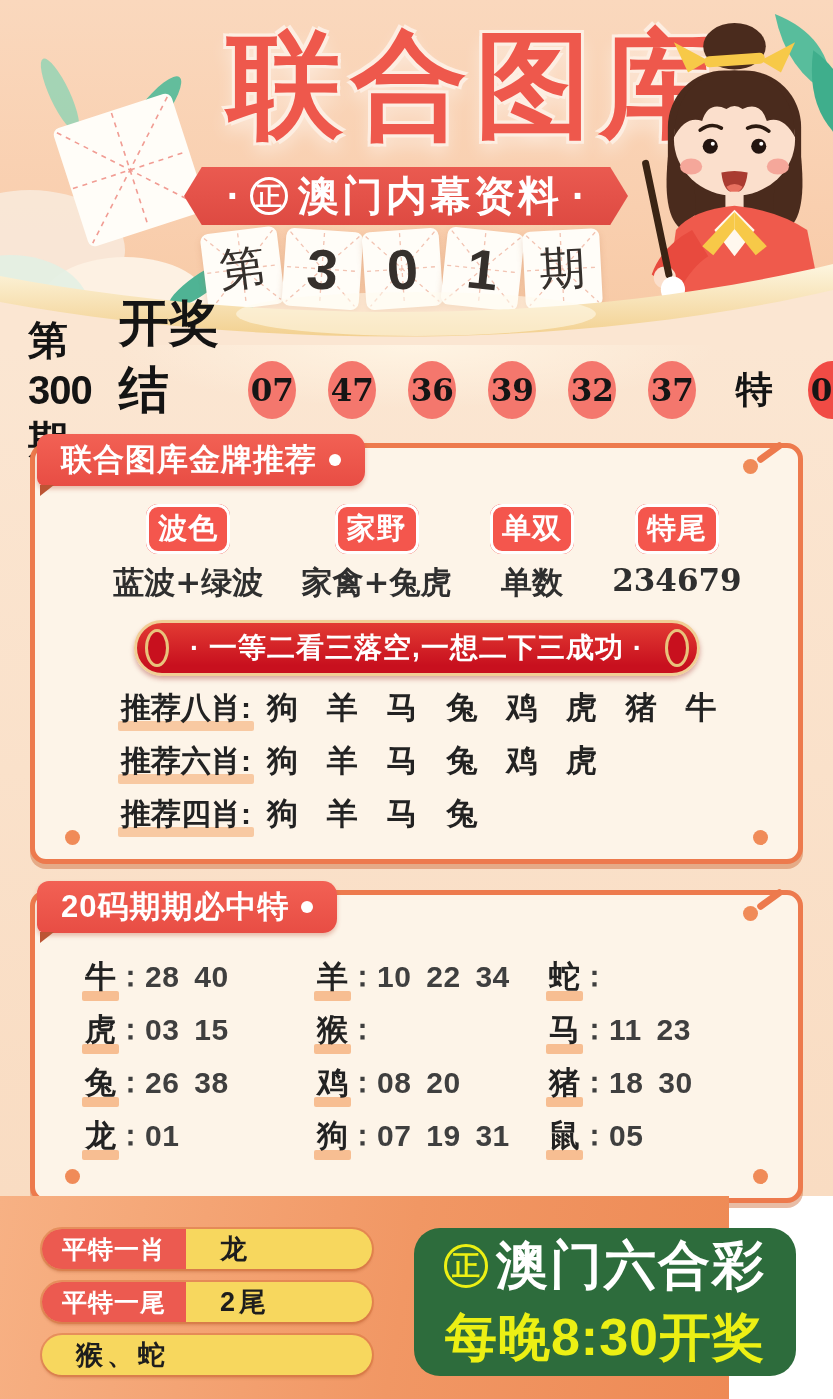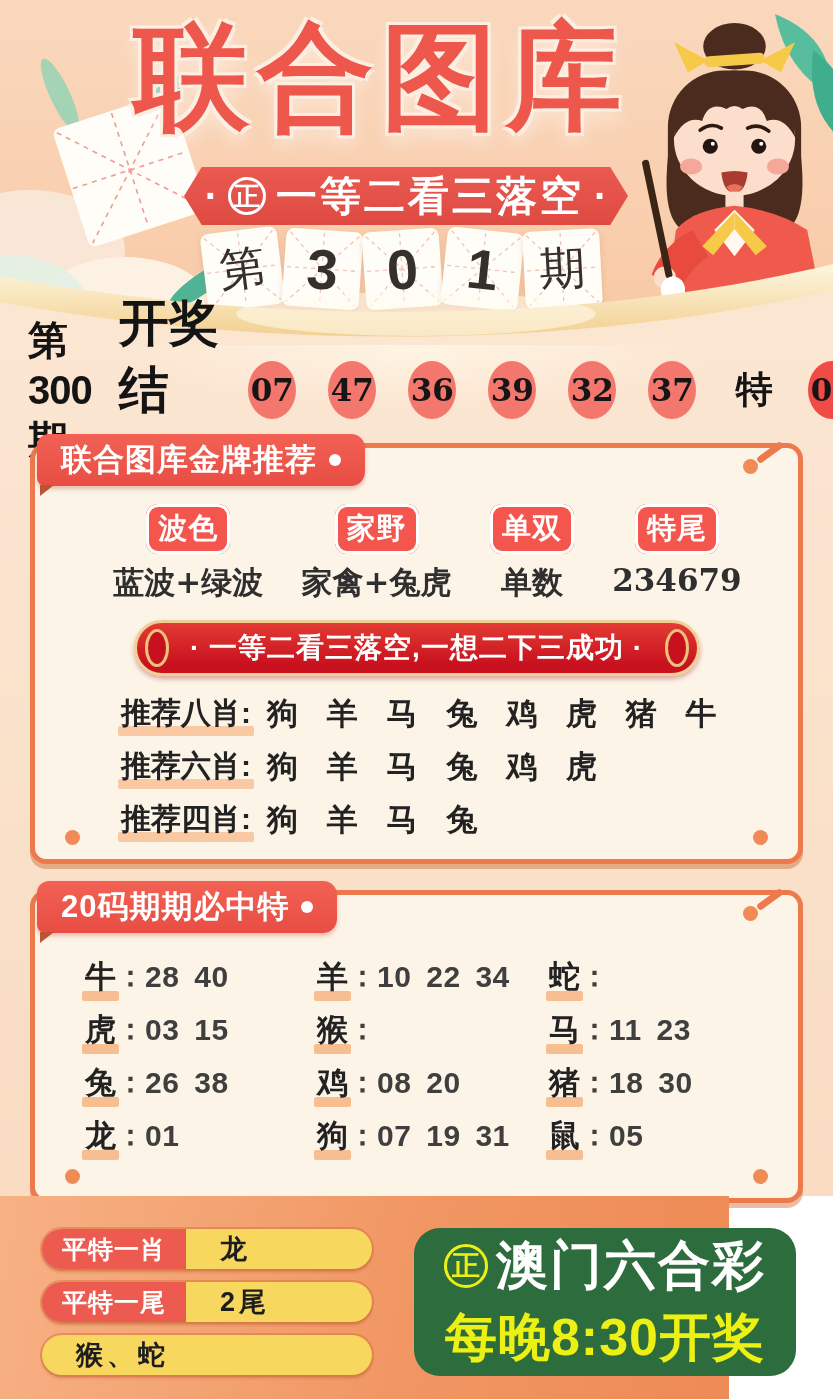--- a/index.html
+++ b/index.html
@@ -3,21 +3,21 @@
 <meta charset="utf-8">
 <style>
   html,body{margin:0;padding:0;background:#fff;}
   .page{position:relative;width:833px;height:1399px;overflow:hidden;
         font-family:"Liberation Sans","DejaVu Sans",sans-serif;}
 
   
   .header{position:absolute;top:0;left:0;width:833px;height:345px;
           background:linear-gradient(180deg,#FAD8BD 0%,#F9CFAF 60%,#F7C9A4 100%);}
   .deco-left{position:absolute;top:0;left:0;}
-  .page-title{position:absolute;top:10px;left:40px;right:110px;margin:0;text-align:center;
+  .page-title{position:absolute;top:18px;left:40px;right:110px;margin:0;text-align:right;
     font-family:"DejaVu Serif","Liberation Serif",serif;font-weight:900;
     font-size:116px;line-height:1.15;letter-spacing:8px;color:#EE584C;
     text-shadow:3px 3px 0 #FDEEE2,-3px 3px 0 #FDEEE2,3px -3px 0 #FDEEE2,-3px -3px 0 #FDEEE2,0 10px 18px rgba(255,255,255,.55);}
   .ribbon{position:absolute;top:167px;left:184px;width:444px;height:58px;
     background:linear-gradient(180deg,#EA5A50,#DE4A42);
     clip-path:polygon(4% 0,96% 0,100% 50%,96% 100%,4% 100%,0 50%);
     display:flex;align-items:center;justify-content:center;gap:10px;color:#fff;}
   .ribbon .r-dot{font-size:40px;font-weight:900;line-height:1;}
   .ribbon .r-seal{width:38px;height:38px;border:3px solid #fff;border-radius:50%;
     display:flex;align-items:center;justify-content:center;font-size:26px;font-weight:900;box-sizing:border-box;}
@@ -85,21 +85,21 @@
     background:linear-gradient(180deg,#E23B33 0%,#C8101E 85%);
     border:3px solid #F0CE96;border-radius:30px;
     display:flex;align-items:center;justify-content:center;
     color:#fff;font-weight:900;font-size:28px;letter-spacing:1px;
     box-shadow:0 3px 5px rgba(150,20,20,.35);}
   .banner::before,.banner::after{content:"";position:absolute;top:50%;transform:translateY(-50%);
     width:18px;height:32px;border:3px solid #E9C37C;border-radius:50%;background:#C8101E;}
   .banner::before{left:8px;}
   .banner::after{right:8px;}
   .recs{margin-top:14px;padding-left:86px;}
-  .rec{display:flex;align-items:flex-start;margin-top:17px;height:36px;}
+  .rec{display:flex;align-items:flex-end;margin-top:17px;height:36px;}
   .rec-label{position:relative;z-index:0;font-weight:900;font-size:30px;color:#222;}
   .rec-label::after{content:"";position:absolute;left:-3px;right:-3px;bottom:-2px;height:10px;
     background:#F8C9A2;border-radius:2px;z-index:-1;}
   .rec-value{margin-left:16px;font-family:"DejaVu Serif","Liberation Serif",serif;
     font-weight:800;font-size:31px;letter-spacing:9px;color:#222;}
 
   
   .grid{display:grid;grid-template-columns:232px 232px 1fr;row-gap:13px;}
   .cell{display:flex;align-items:center;height:40px;}
   .z{position:relative;z-index:0;font-family:"DejaVu Serif","Liberation Serif",serif;
@@ -151,21 +151,21 @@
           <line x1="70" y1="170" x2="190" y2="170"></line>
         </g>
       </g>
     </svg>
 
     <h1 class="page-title">联合图库</h1>
 
     <div class="ribbon">
       <span class="r-dot">·</span>
       <span class="r-seal">正</span>
-      <span class="r-text">一等二看三落空</span>
+      <span class="r-text">澳门内幕资料</span>
       <span class="r-dot">·</span>
     </div>
 
     <div class="issue-row">
       <div class="tile">
         <svg width="77" height="78" viewBox="0 0 77 78">
             <g stroke="#F2C3B2" stroke-width="1.3" stroke-dasharray="4 4" fill="none">
               <line x1="4" y1="4" x2="73" y2="74"></line>
               <line x1="73" y1="4" x2="4" y2="74"></line>
               <line x1="38" y1="3" x2="38" y2="75"></line>

